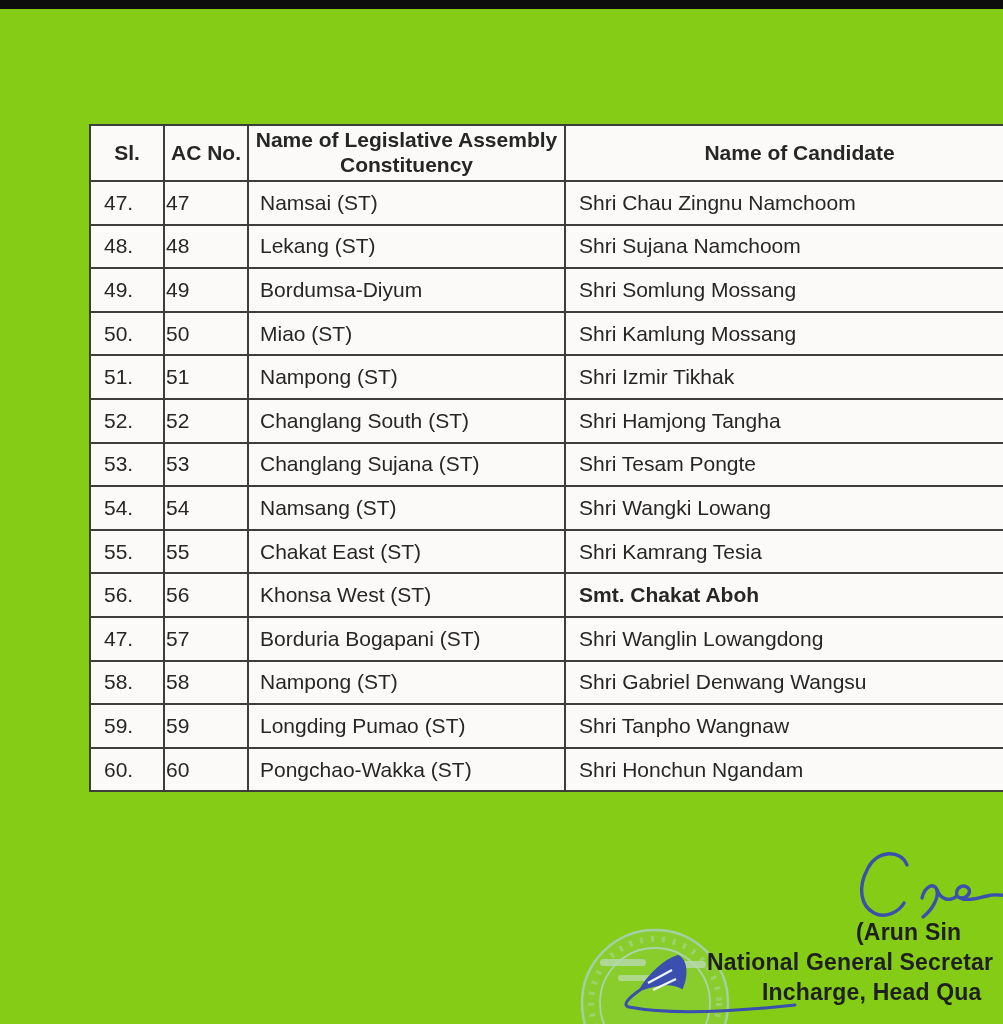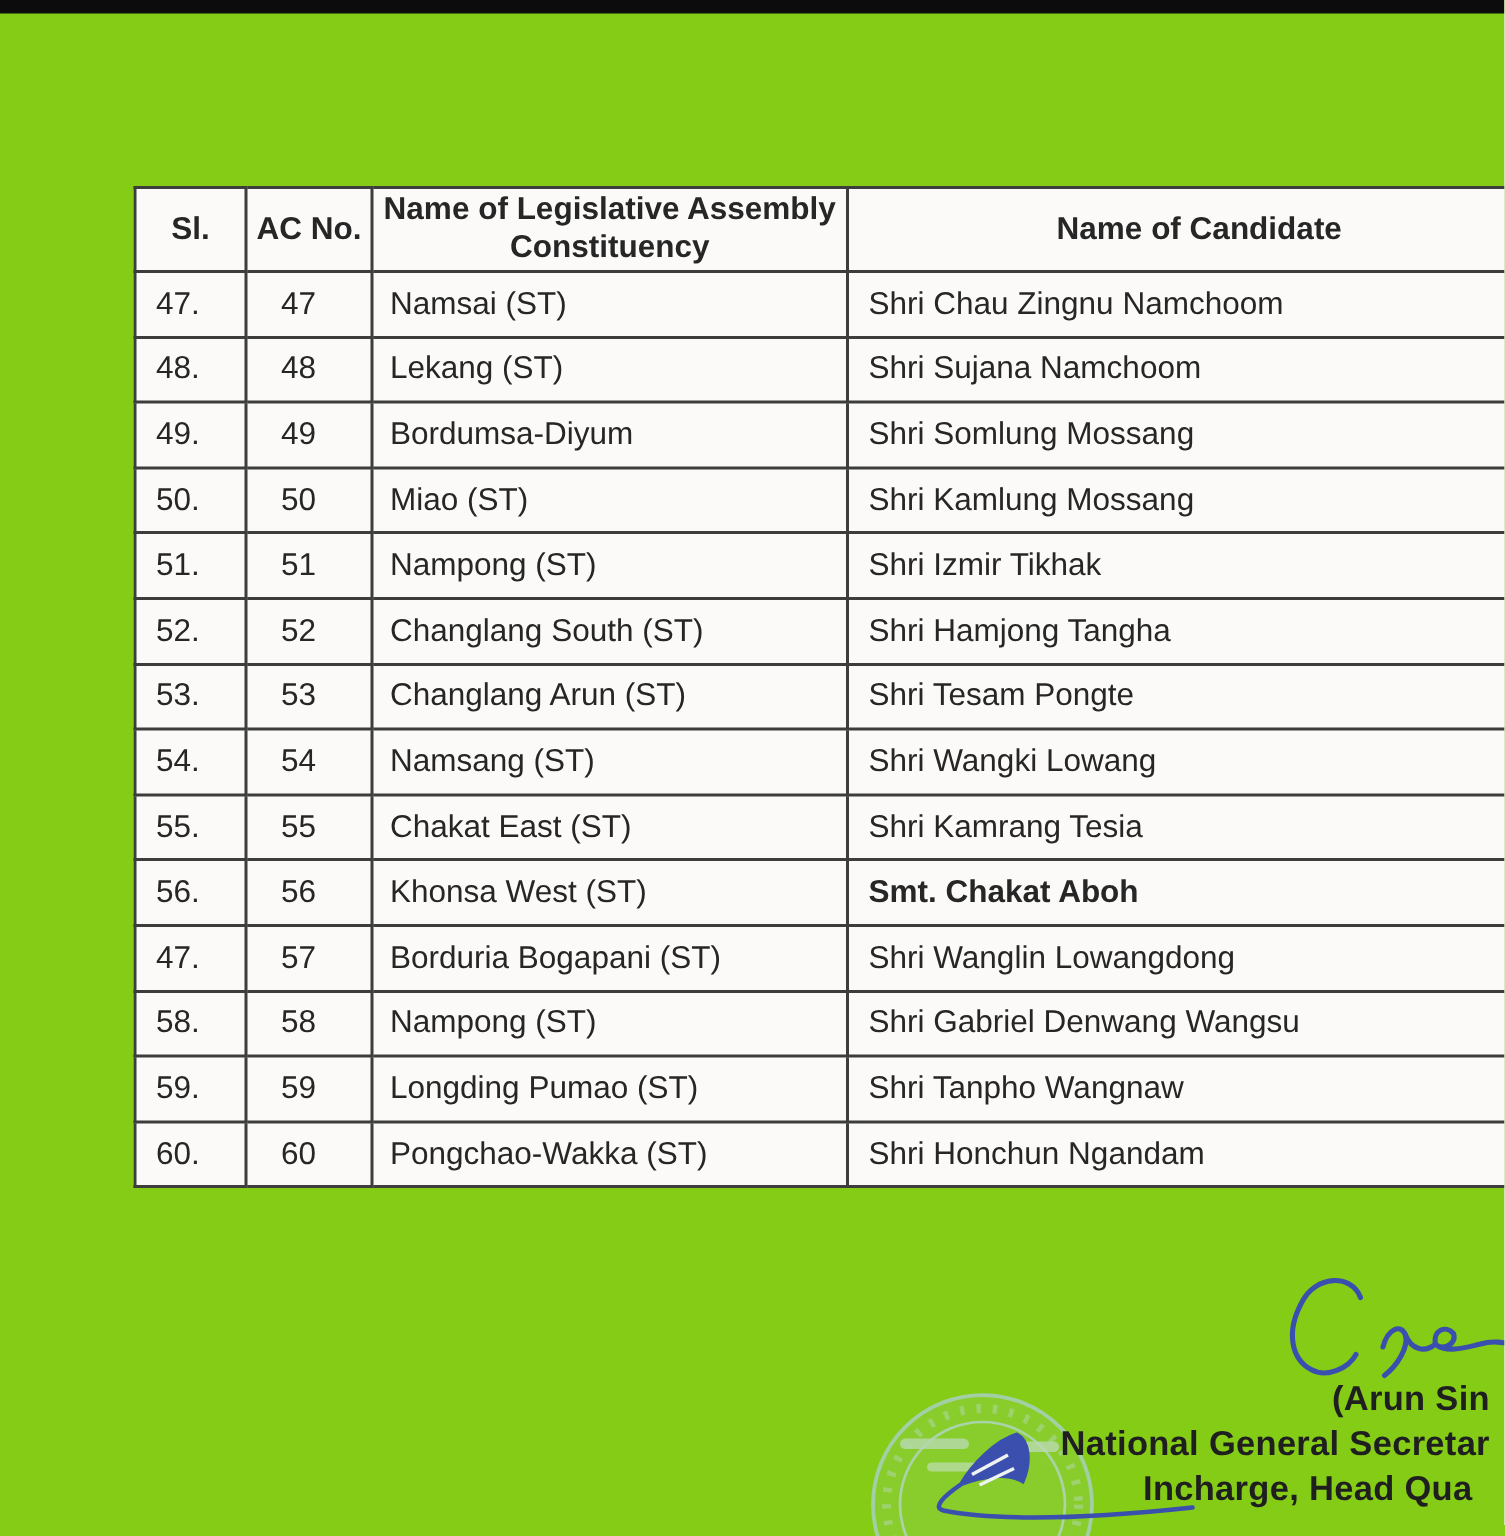--- a/index.html
+++ b/index.html
@@ -15,29 +15,29 @@
   }
   .roster th,.roster td{
     border:2px solid #3d3d3d;color:#262626;overflow:hidden;white-space:nowrap;
   }
   .roster th{
     font-size:21px;font-weight:bold;text-align:center;vertical-align:middle;
     line-height:1.18;height:50px;padding:2px 4px;white-space:normal;
   }
   .roster tbody td{height:39.6px;font-size:21px;vertical-align:middle;}
   .c-sl{padding-left:13px;text-align:left;}
-  .c-ac{text-align:center;padding-right:15px;}
+  .c-ac{text-align:left;padding-right:15px;}
   .c-const{padding-left:11px;}
   .c-cand{padding-left:13px;}
   .bold{font-weight:bold;}
   .sig-line{
     position:absolute;font-weight:bold;color:#1f1f1f;font-size:23px;
     white-space:nowrap;letter-spacing:.2px;line-height:1;
   }
-  .line1{left:856px;top:921px;margin-left:32px;}
+  .line1{left:856px;top:921px;}
   .line2{left:707px;top:951px;}
   .line3{left:762px;top:981px;}
   .ink{position:absolute;left:560px;top:840px;width:453px;height:184px;}
 </style>
 </head>
 <body>
 
 <div class="page">
 
   <div class="top-bar" style="background: rgb(12, 12, 12);"></div>
@@ -90,21 +90,21 @@
     </tr>
         <tr>
       <td class="c-sl">52.</td>
       <td class="c-ac">52</td>
       <td class="c-const">Changlang South (ST)</td>
       <td class="c-cand">Shri Hamjong Tangha</td>
     </tr>
         <tr>
       <td class="c-sl">53.</td>
       <td class="c-ac">53</td>
-      <td class="c-const">Changlang Arun (ST)</td>
+      <td class="c-const">Changlang Sujana (ST)</td>
       <td class="c-cand">Shri Tesam Pongte</td>
     </tr>
         <tr>
       <td class="c-sl">54.</td>
       <td class="c-ac">54</td>
       <td class="c-const">Namsang (ST)</td>
       <td class="c-cand">Shri Wangki Lowang</td>
     </tr>
         <tr>
       <td class="c-sl">55.</td>

